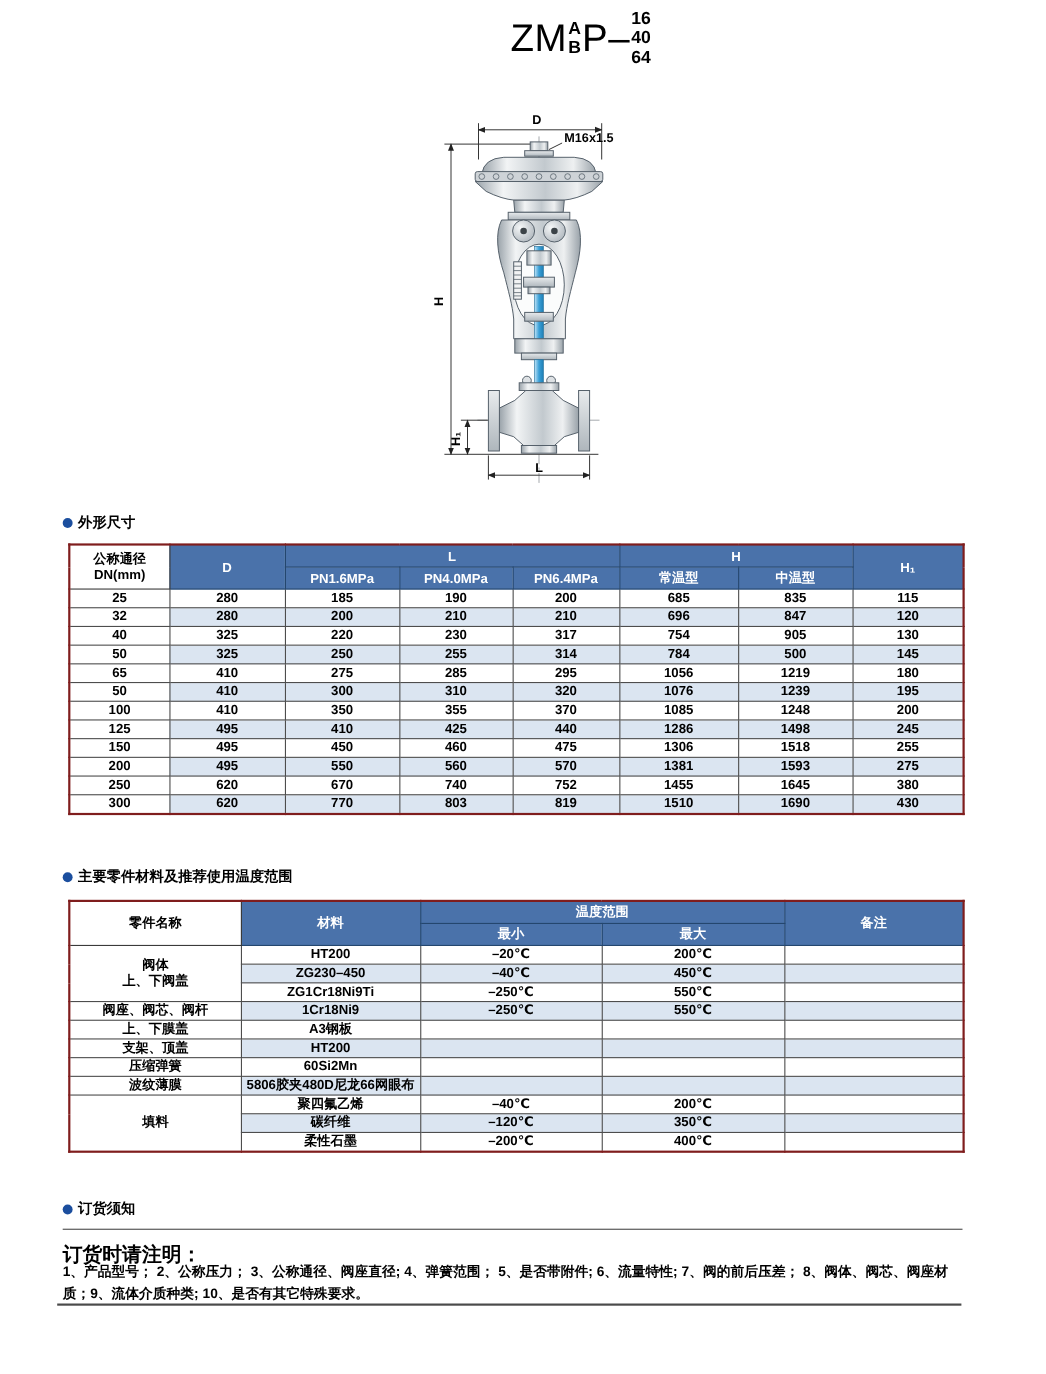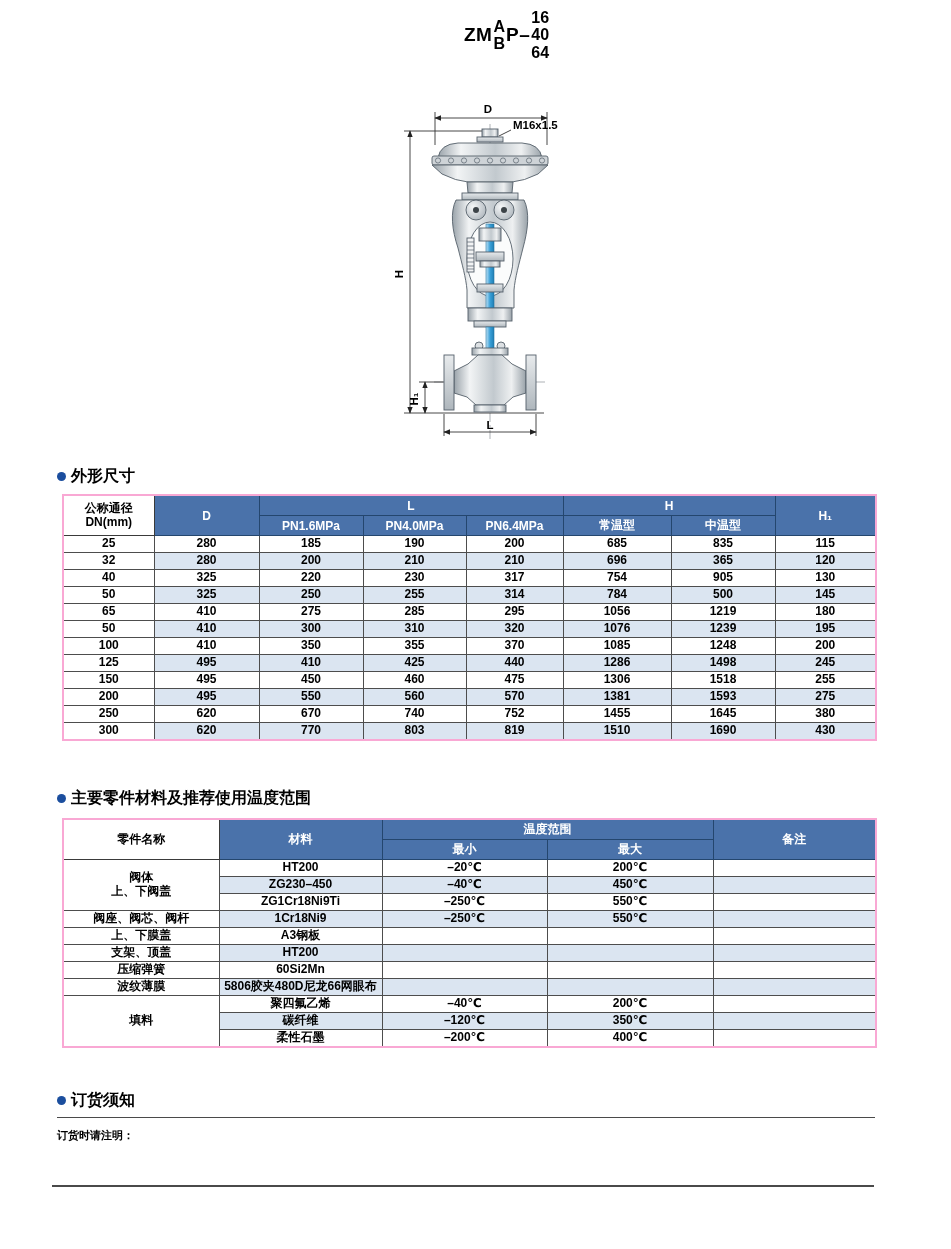--- a/index.html
+++ b/index.html
@@ -1,43 +1,43 @@
 <!DOCTYPE html>
 <html><head>
 <meta charset="utf-8">
 <style>
   html,body{margin:0;padding:0;background:#fff;}
   .page{position:relative;width:951px;height:1249px;background:#ffffff;overflow:hidden;
         font-family:"Liberation Sans","DejaVu Sans",sans-serif;color:#000;}
 
   
   .title{position:absolute;top:2px;left:464px;height:66px;display:flex;align-items:center;}
-  .title .big{font-size:19px;font-weight:700;letter-spacing:0.5px;text-align:center;}
+  .title .big{font-size:35px;font-weight:400;letter-spacing:0.5px;text-align:center;}
   .vstack{display:flex;flex-direction:column;justify-content:center;text-align:center;
           font-size:16px;font-weight:600;line-height:1.08;padding:0 1px;}
   .title .cn{font-size:21.5px;font-weight:700;letter-spacing:0.5px;margin-left:2px;}
 
   
-  .sec{position:absolute;display:flex;align-items:center;gap:5px;font-size:16px;font-weight:700;}
+  .sec{position:absolute;display:flex;align-items:center;gap:5px;font-size:13px;font-weight:700;}
   .dot{width:9px;height:9px;border-radius:50%;background:#1b4e9e;flex:0 0 auto;}
 
   
   table.dt{position:absolute;border-collapse:collapse;table-layout:fixed;width:813px;left:62px;
-           font-size:12px;border:2px solid #f9a8d4;}
+           font-size:12px;border:2px solid #7f1d1d;}
   table.dt th{background:#4a72aa;color:#fff;font-weight:700;border:1px solid #24466e;
               height:19px;padding:0 2px;text-align:center;}
   table.dt th.white{background:#fff;color:#000;border:1px solid #3a3a3a;white-space:pre-line;line-height:1.15;}
   table.dt td{border:1px solid #4d4d4d;background:#fff;text-align:center;height:16px;
               padding:0 2px;font-weight:700;white-space:pre-line;line-height:1.15;}
   table.dt tbody tr:nth-child(even) td{background:#dbe5f1;}
   table.dt td.c0{background:#fff !important;margin-top:18px;}
 
   
   .rule{position:absolute;height:0;border-top:1.5px solid #4a4a4a;}
-  .order-intro{position:absolute;font-size:11px;font-weight:700;}
+  .order-intro{position:absolute;font-size:18px;font-weight:700;}
   .order-notes{position:absolute;width:812px;font-size:12.5px;font-weight:700;line-height:1.6;}
 
   
   .drawing{position:absolute;left:392px;top:98px;}
   .dim{stroke:#333;stroke-width:0.9;fill:none;}
   .dimtxt{font-size:11.5px;fill:#000;font-weight:600;}
   .metal{stroke:#55606a;stroke-width:0.9;}
   .thin{stroke:#55606a;stroke-width:0.7;fill:none;}
 </style>
 </head>
@@ -208,21 +208,21 @@
           <td>835</td>
           <td>115</td>
         </tr>
         <tr>
           <td class="c0">32</td>
           <td>280</td>
           <td>200</td>
           <td>210</td>
           <td>210</td>
           <td>696</td>
-          <td>365</td>
+          <td>847</td>
           <td>120</td>
         </tr>
         <tr>
           <td class="c0">40</td>
           <td>325</td>
           <td>220</td>
           <td>230</td>
           <td>317</td>
           <td>754</td>
           <td>905</td>
@@ -424,15 +424,16 @@
       </tbody>
   </table>
 
   <div class="sec" style="left:57px;top:1090px;">
     <span class="dot"></span>
     <span>订货须知</span>
   </div>
 
   <div class="rule" style="left:57px;top:1117px;width:818px;"></div>
   <div class="order-intro" style="left:57px;top:1128px;">订货时请注明：</div>
+  <div class="order-notes" style="left:57px;top:1146px;">1、产品型号；  2、公称压力；  3、公称通径、阀座直径; 4、弹簧范围；  5、是否带附件; 6、流量特性; 7、阀的前后压差；  8、阀体、阀芯、阀座材质；9、流体介质种类; 10、是否有其它特殊要求。</div>
   <div class="rule" style="left:52px;top:1185px;width:822px;border-top-width:2px;"></div>
 
 </div>
 
 </body></html>

